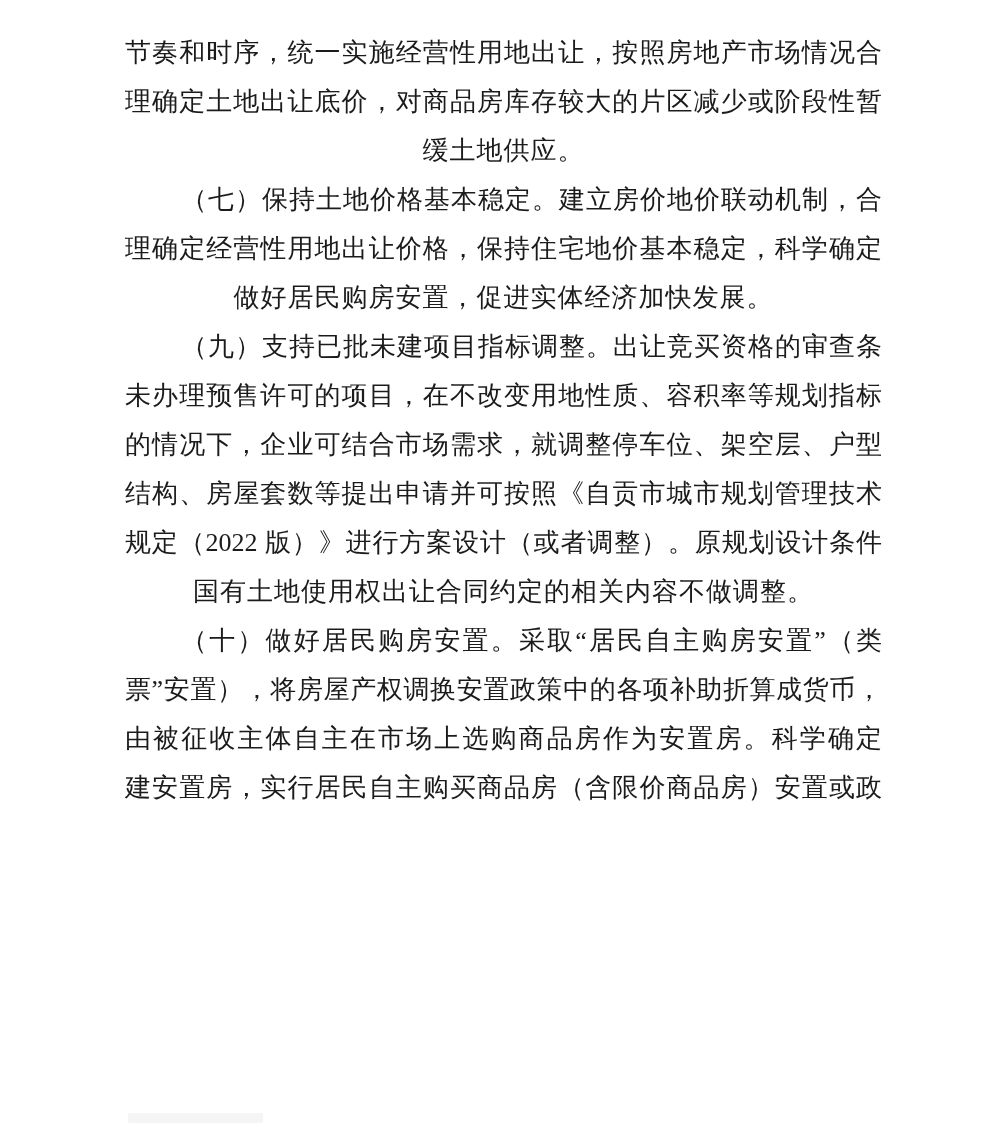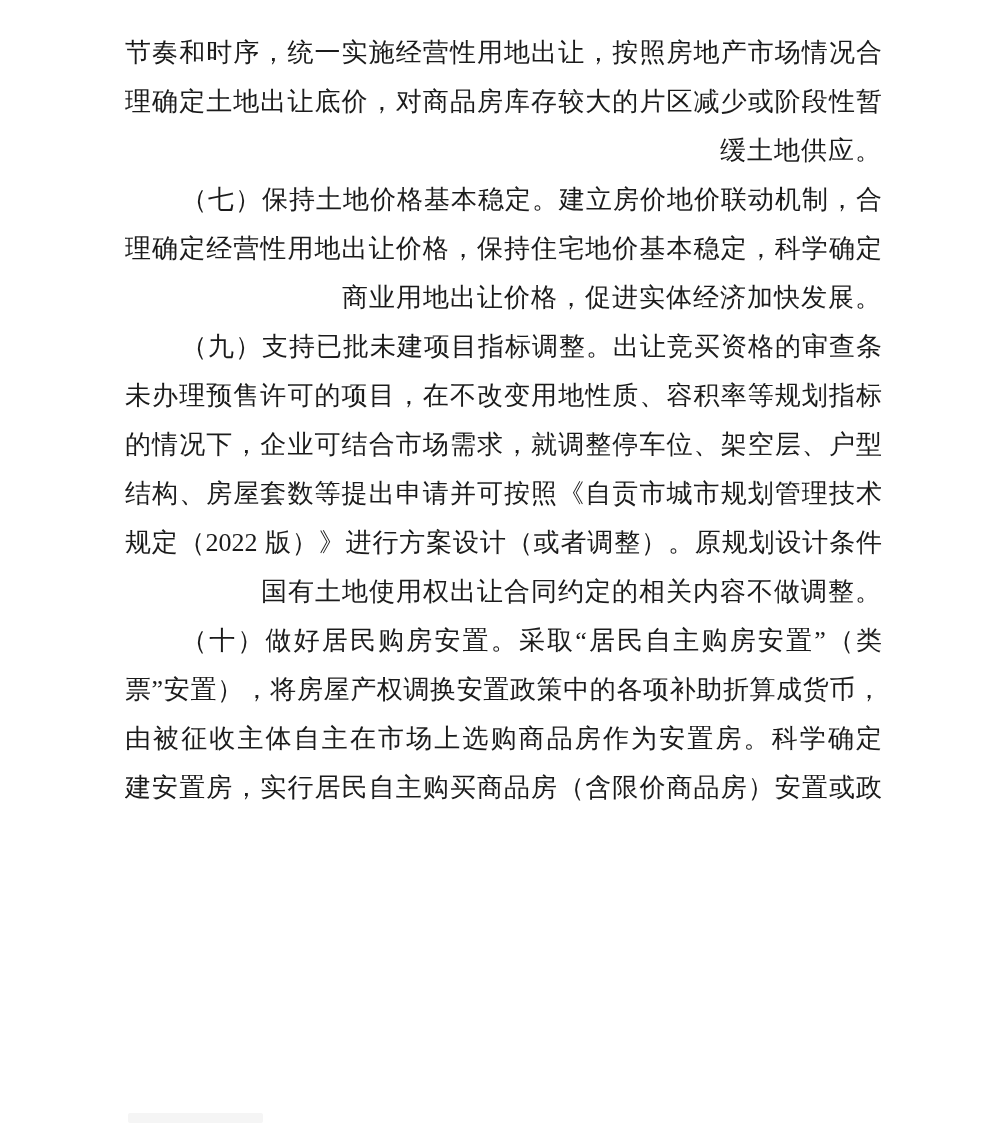--- a/index.html
+++ b/index.html
@@ -26,21 +26,21 @@
     margin: 0;
     padding: 0;
   }
   .line {
     height: 49px;
     line-height: 49px;
     font-size: 26px;
     letter-spacing: 1px;
     white-space: nowrap;
     overflow: hidden;
-    text-align: right;
+    text-align: center;
   }
   
   .fill {
     white-space: normal;
     text-align: justify;
     text-align-last: justify;
     letter-spacing: 0;
   }
   
   .indent {
@@ -65,21 +65,21 @@
 
     <div class="para">
       <div class="line fill">节奏和时序，统一实施经营性用地出让，按照房地产市场情况合</div>
       <div class="line fill">理确定土地出让底价，对商品房库存较大的片区减少或阶段性暂</div>
       <div class="line">缓土地供应。</div>
     </div>
 
     <div class="para">
       <div class="line fill indent">（七）保持土地价格基本稳定。建立房价地价联动机制，合</div>
       <div class="line fill">理确定经营性用地出让价格，保持住宅地价基本稳定，科学确定</div>
-      <div class="line">商业用地出让价格，促进实体经济加快发展。</div>
+      <div class="line">做好居民购房安置，促进实体经济加快发展。</div>
     </div>
 
 
     <div class="para">
       <div class="line fill indent">（九）支持已批未建项目指标调整。出让竞买资格的审查条件</div>
       <div class="line fill">未办理预售许可的项目，在不改变用地性质、容积率等规划指标</div>
       <div class="line fill">的情况下，企业可结合市场需求，就调整停车位、架空层、户型</div>
       <div class="line fill">结构、房屋套数等提出申请并可按照《自贡市城市规划管理技术</div>
       <div class="line fill">规定（2022 版）》进行方案设计（或者调整）。原规划设计条件及</div>
       <div class="line">国有土地使用权出让合同约定的相关内容不做调整。</div>

